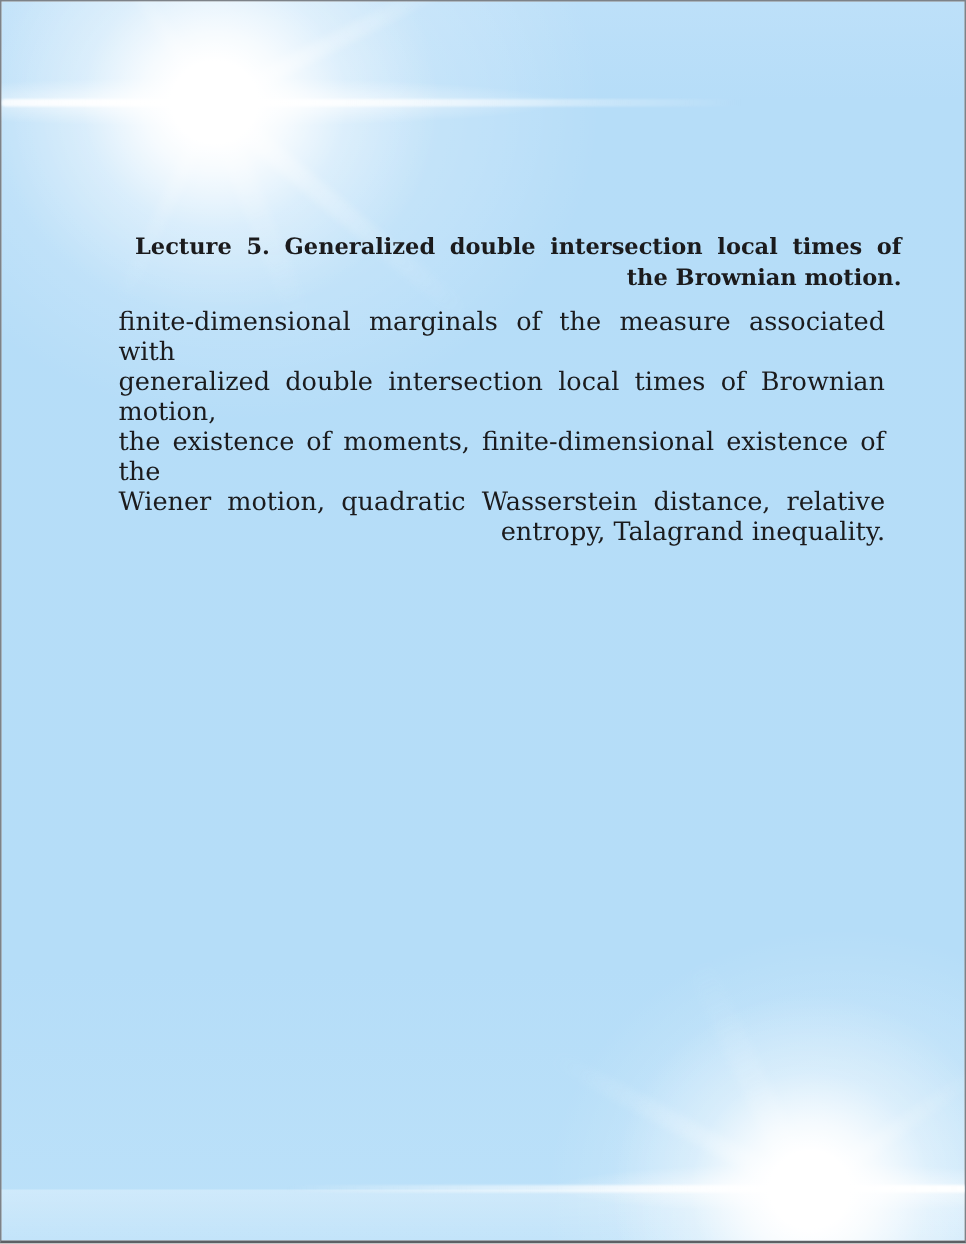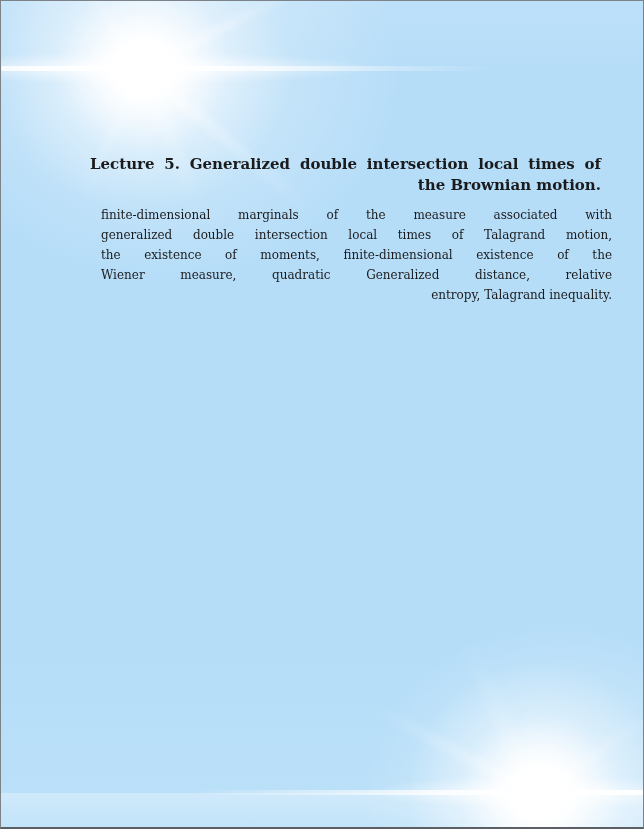--- a/index.html
+++ b/index.html
@@ -69,22 +69,22 @@
   .f2-ray-c { left: 537px; top: 788px; width: 200px; height: 18px; transform: rotate(-115deg); opacity: .35; }
   .bottom-band {
     left: 0; top: 792px; width: 644px; height: 37px;
     background: linear-gradient(180deg, rgba(255,255,255,0.3), rgba(255,255,255,0.08));
   }
 
   
   .textblock { position: absolute; color: #1b1b1d; }
   .title-block { left: 89px; top: 153px; width: 511px;
     font-weight: bold; font-size: 15px; line-height: 21px; }
-  .body-block { left: 100px; top: 204px; width: 511px;
-    font-size: 12px; line-height: 20px; }
+  .body-block { left: 78px; top: 204px; width: 511px;
+    font-size: 17px; line-height: 20px; }
   .line { white-space: normal; text-align: right; }
   .just { text-align: justify; text-align-last: justify; }
 </style>
 </head>
 <body>
 
 <div class="page">
 
   <div class="fx flare1-ambient"></div>
   <div class="fx ray f1-ray-a"></div>
@@ -105,19 +105,19 @@
   <div class="fx flare2-streak-core"></div>
   <div class="fx flare2-glow"></div>
 
   <div class="textblock title-block">
     <div class="line just">Lecture 5. Generalized double intersection local times of</div>
     <div class="line">the Brownian motion.</div>
   </div>
 
   <div class="textblock body-block">
     <div class="line just">finite-dimensional marginals of the measure associated with</div>
-    <div class="line just">generalized double intersection local times of Talagrand motion,</div>
+    <div class="line just">generalized double intersection local times of Brownian motion,</div>
     <div class="line just">the existence of moments, finite-dimensional existence of the</div>
-    <div class="line just">Wiener measure, quadratic Generalized distance, relative</div>
+    <div class="line just">Wiener motion, quadratic Wasserstein distance, relative</div>
     <div class="line">entropy, Talagrand inequality.</div>
   </div>
 
 </div>
 
 </body></html>

